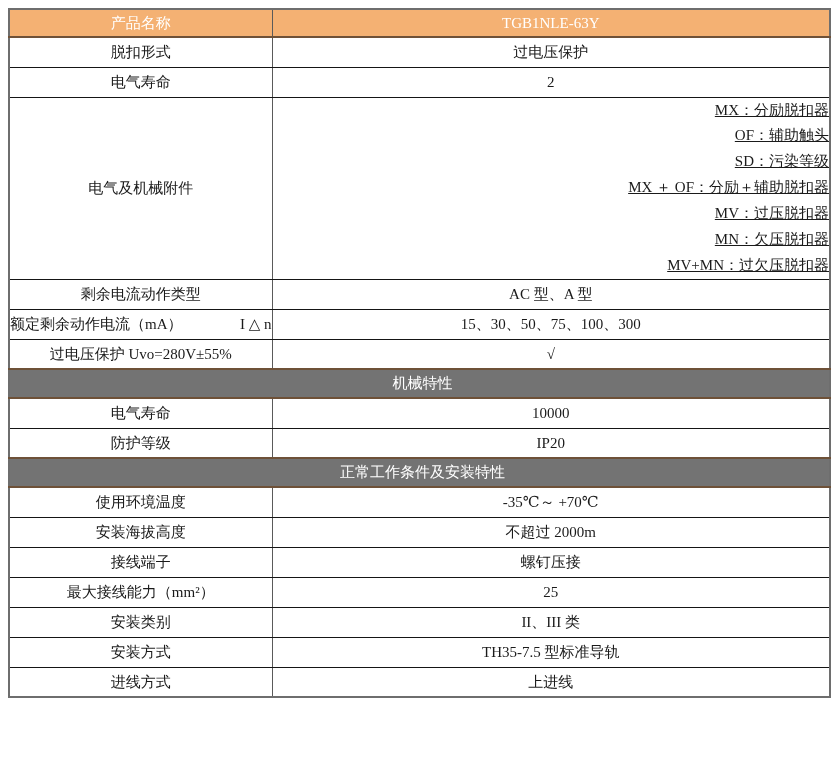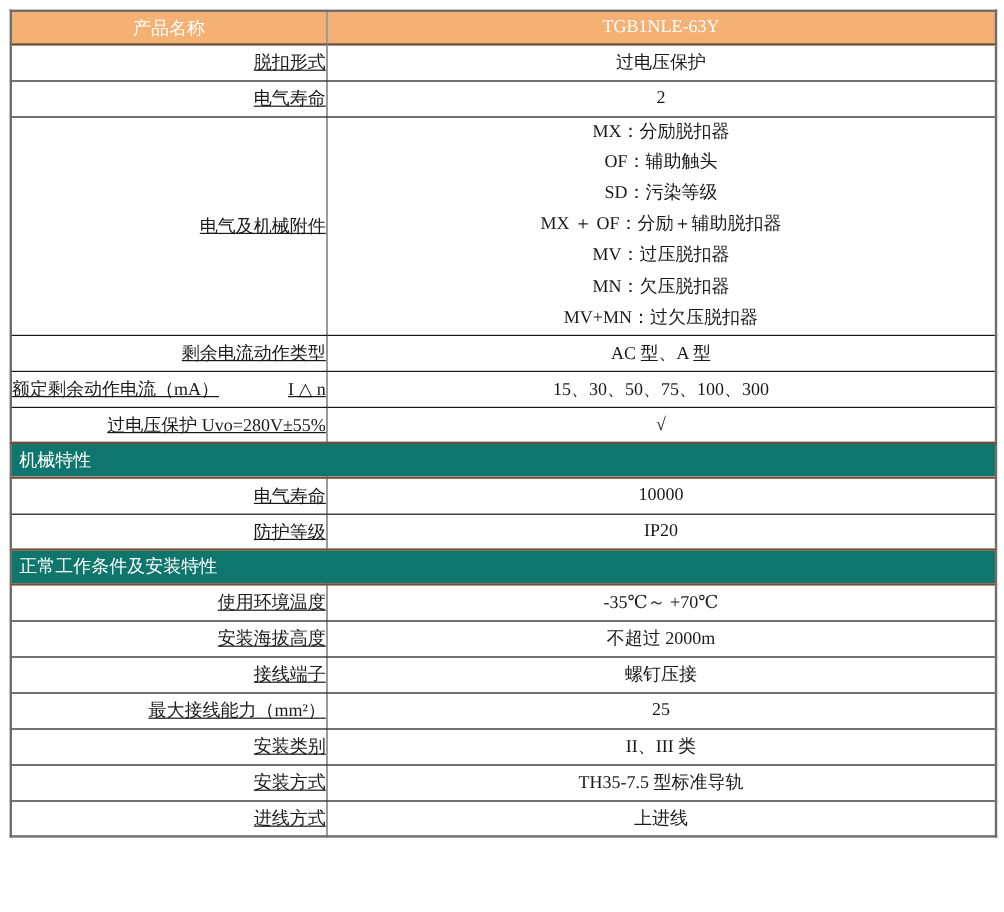--- a/index.html
+++ b/index.html
@@ -38,49 +38,49 @@
   tr.head-row th {
     background: #f4b173;
     color: #ffffff;
     text-align: center;
     vertical-align: middle;
     border-top: none;
     border-bottom: 2px solid #6e5138;
   }
   tr.data-row { height: 30px; }
   td.label-cell {
-    text-align: right;
+    text-align: center;
     vertical-align: middle;
     padding-left: 6px;
     padding-right: 4px;
-    text-decoration: underline;
   }
   td.label-cell.split {
     box-sizing: border-box;
     margin-left: 33px;
   }
   td.label-cell.split .inner {
     display: flex;
     justify-content: space-between;
     align-items: center;
     width: 100%;
   }
   td.value-cell {
     text-align: center;
     vertical-align: middle;
   }
   td.value-cell .vline {
     line-height: 25.9px;
-    text-align: center;
+    text-align: right;
+    text-decoration: underline;
   }
   tr.section-row { height: 29px; }
   tr.section-row td {
-    background: #0f766e;
+    background: #737373;
     color: #ffffff;
-    text-align: left;
+    text-align: center;
     padding-left: 6px;
     vertical-align: middle;
     border-top: 2px solid #6e5138;
     border-bottom: 2px solid #6e5138;
   }
 </style>
 </head>
 <body>
 
 <div class="page">

